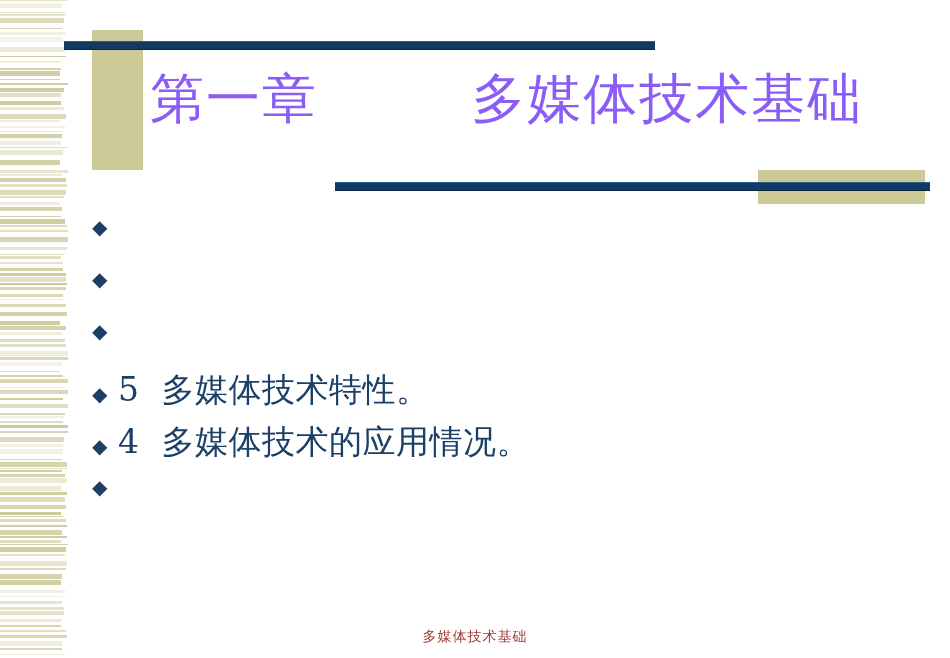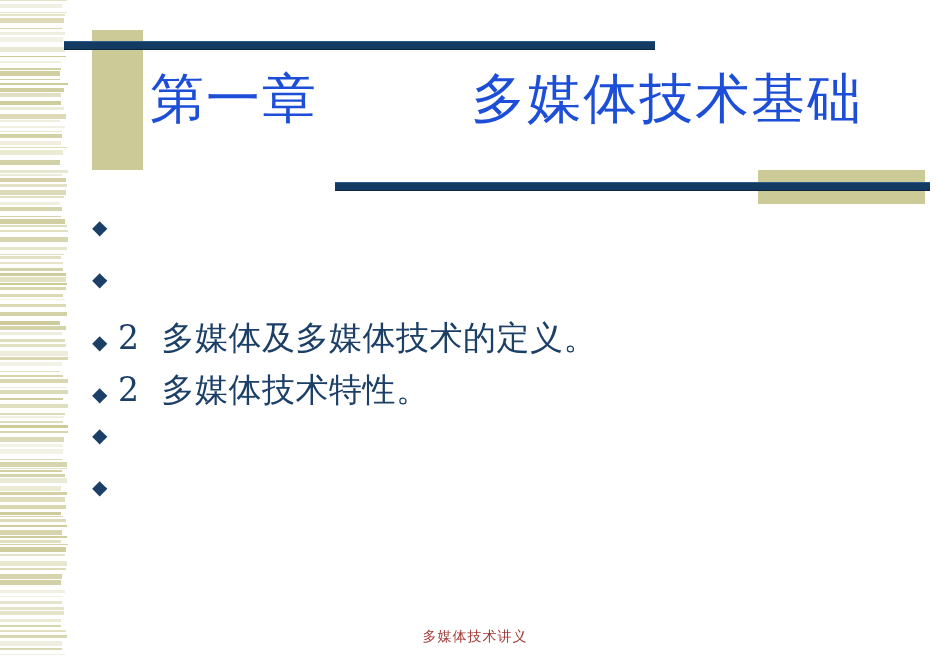--- a/index.html
+++ b/index.html
@@ -72,21 +72,21 @@
     width: 595px;
     height: 7px;
   }
 
   
   #title {
     position: absolute;
     left: 150px;
     top: 72px;
     width: 790px;
-    color: #1d4ed8;
+    color: #8b5cf6;
     font-size: 54px;
     line-height: 1.0;
     letter-spacing: 2px;
     white-space: pre;
     font-family: "DejaVu Serif", "Liberation Serif", serif;
   }
 
   
   #bullet-list {
     position: absolute;
@@ -265,33 +265,33 @@
     <div class="bullet-row">
       <span class="bullet-marker">◆</span>
     </div>
 
     <div class="bullet-row">
       <span class="bullet-marker">◆</span>
     </div>
 
     <div class="bullet-row">
       <span class="bullet-marker">◆</span>
-      <span class="bullet-text">2  多媒体及多媒体技术的定义。</span>
-    </div>
-
-    <div class="bullet-row">
-      <span class="bullet-marker">◆</span>
-      <span class="bullet-text">2  多媒体技术特性。</span>
-    </div>
-
-    <div class="bullet-row">
-      <span class="bullet-marker">◆</span>
+    </div>
+
+    <div class="bullet-row">
+      <span class="bullet-marker">◆</span>
+      <span class="bullet-text">5  多媒体技术特性。</span>
+    </div>
+
+    <div class="bullet-row">
+      <span class="bullet-marker">◆</span>
+      <span class="bullet-text">4  多媒体技术的应用情况。</span>
     </div>
 
     <div class="bullet-row">
       <span class="bullet-marker">◆</span>
     </div>
 
   </div>
 
-  <div id="footer">多媒体技术讲义</div>
+  <div id="footer">多媒体技术基础</div>
 
 </div>
 
 </body></html>

